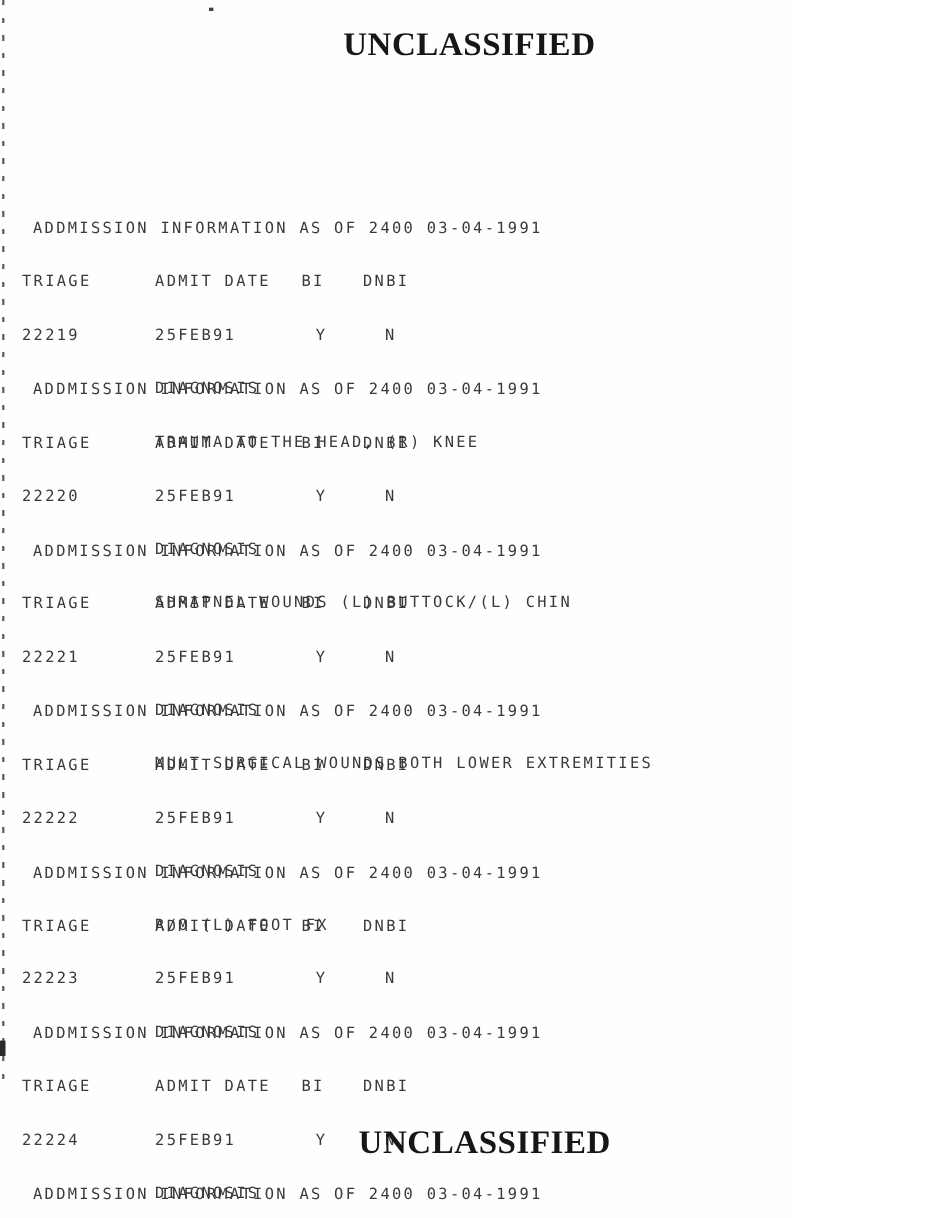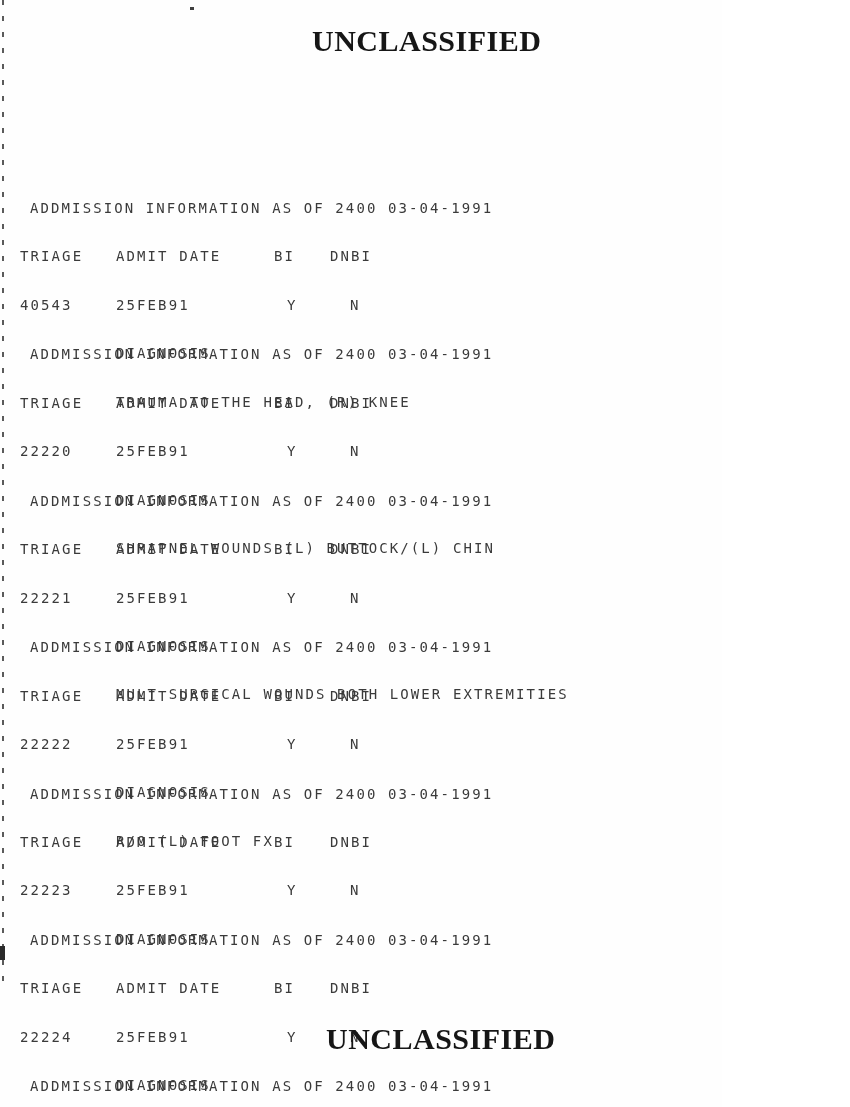--- a/index.html
+++ b/index.html
@@ -54,21 +54,21 @@
     font-size: 14px;
     letter-spacing: 2.1px;
     color: #3a3a3a;
     white-space: pre;
   }
   .record { position: relative; height: 82px; margin-bottom: 16.4px; }
   .line   { position: relative; height: 16.4px; }
   .line span { position: absolute; top: 0; white-space: pre; }
   .ind  { left: 10px; }   
   .c0   { left: 0; }      
-  .c1   { left: 96px; }  
+  .c1   { left: 121px; }  
   .c2   { left: 254px; }  
   .c3   { left: 310px; }  
   .c2v  { left: 267px; }  
   .c3v  { left: 330px; }  
 
   
   .artifact { position: absolute; }
   #edge-left-dashes {
     left: 2px; top: 0; width: 2px; height: 982px;
     background: repeating-linear-gradient(to bottom, #5a5a5a 0 5px, transparent 5px 16px);
@@ -98,21 +98,21 @@
 
     <div class="record">
       <div class="line"><span class="ind">ADDMISSION INFORMATION AS OF 2400 03-04-1991</span></div>
       <div class="line">
         <span class="c0">TRIAGE</span>
         <span class="c1">ADMIT DATE</span>
         <span class="c2">BI</span>
         <span class="c3">DNBI</span>
       </div>
       <div class="line">
-        <span class="c0">40543</span>
+        <span class="c0">22219</span>
         <span class="c1">25FEB91</span>
         <span class="c2v">Y</span>
         <span class="c3v">N</span>
       </div>
       <div class="line"><span class="c1">DIAGNOSIS</span></div>
       <div class="line"><span class="c1">TRAUMA TO THE HEAD, (R) KNEE</span></div>
     </div>
 
     <div class="record">
       <div class="line"><span class="ind">ADDMISSION INFORMATION AS OF 2400 03-04-1991</span></div>

